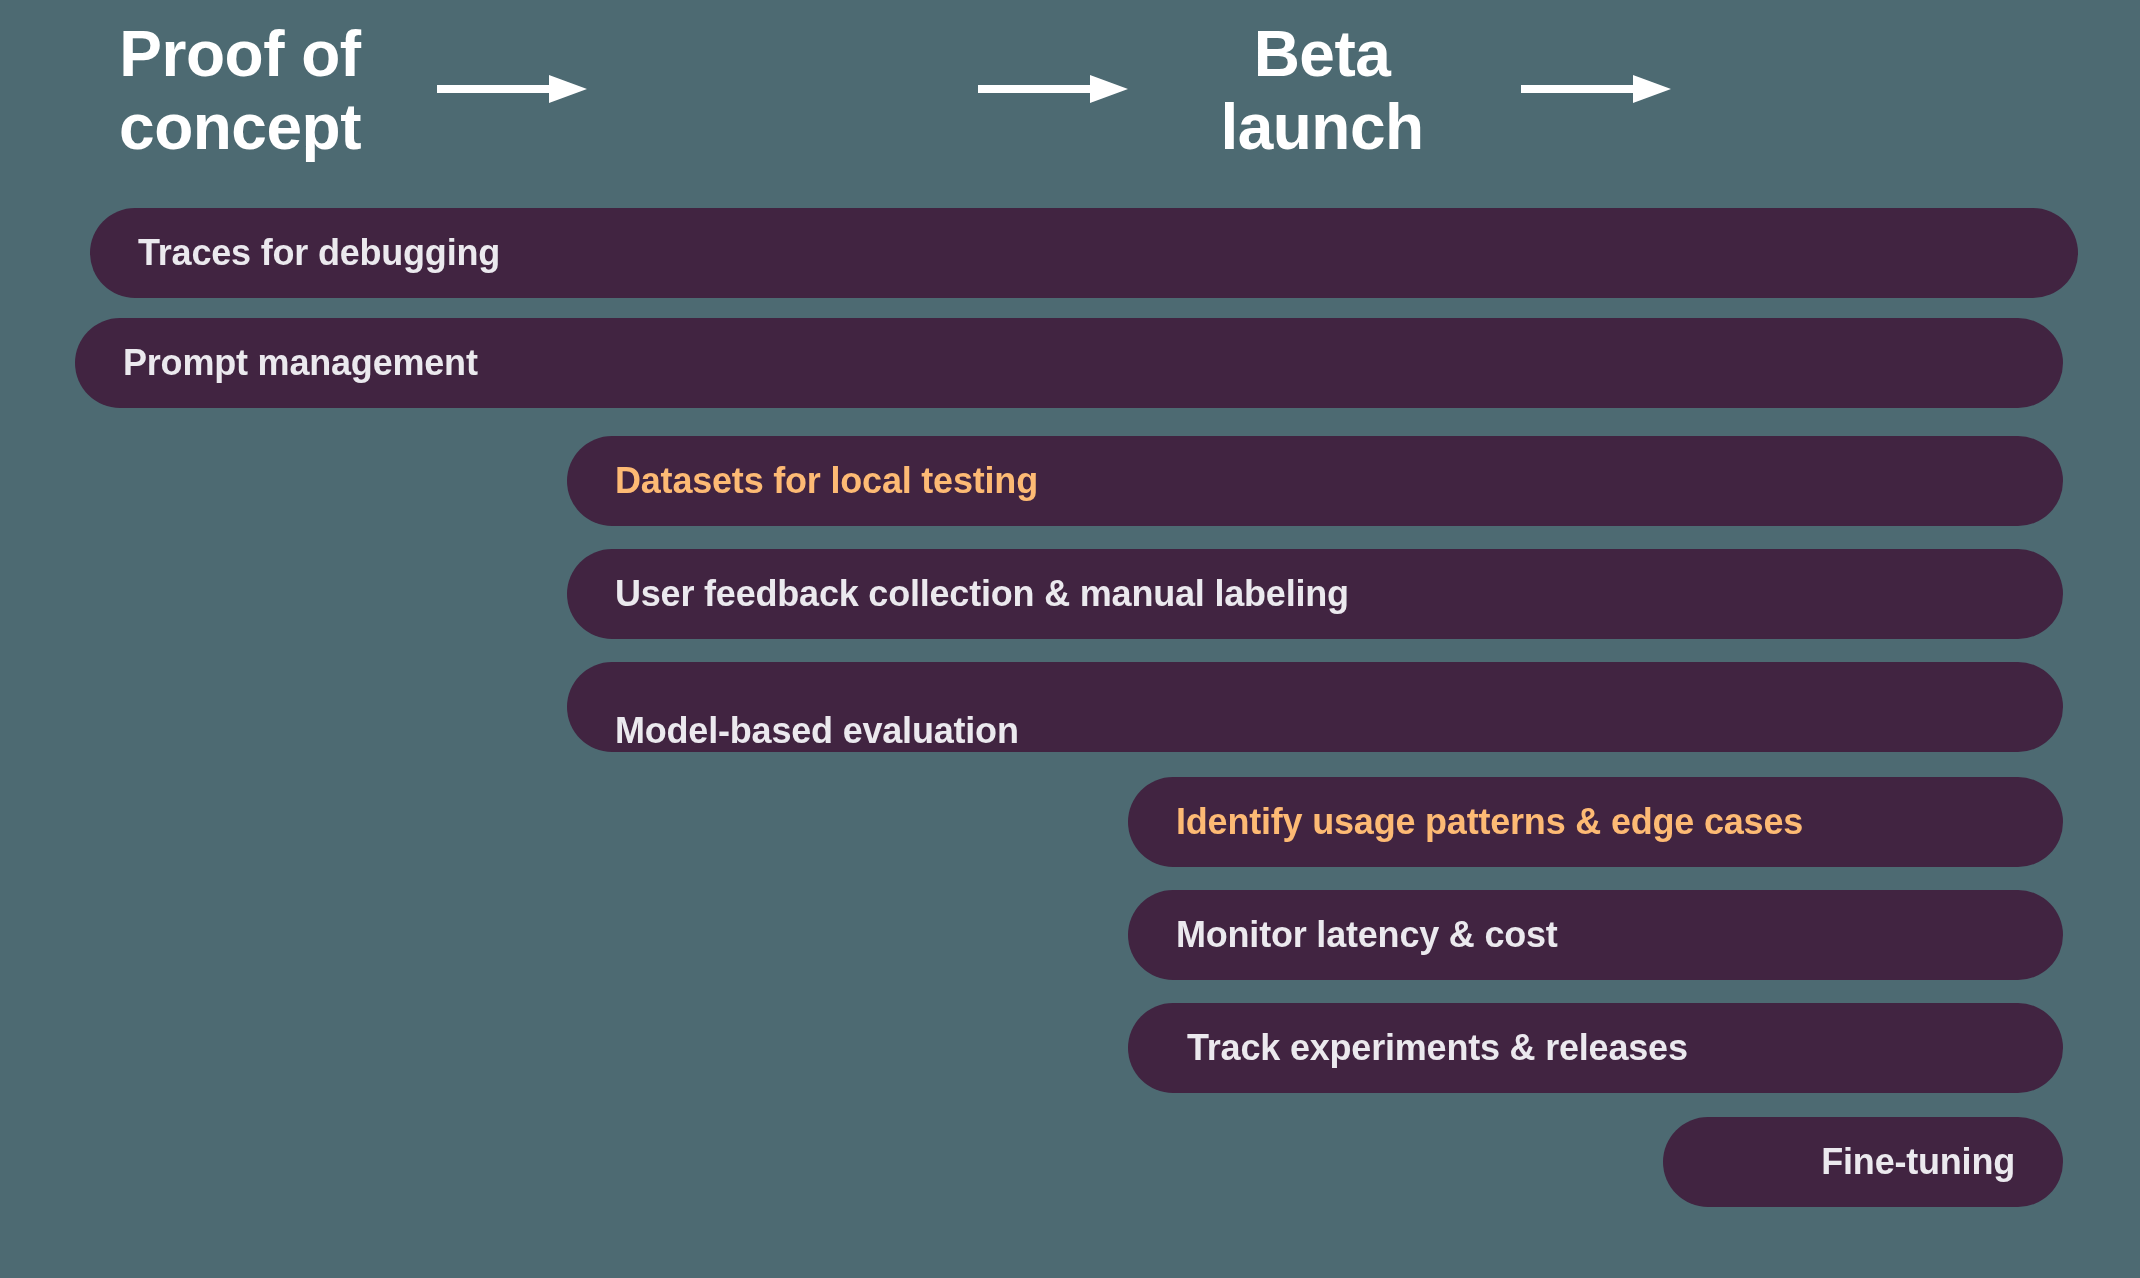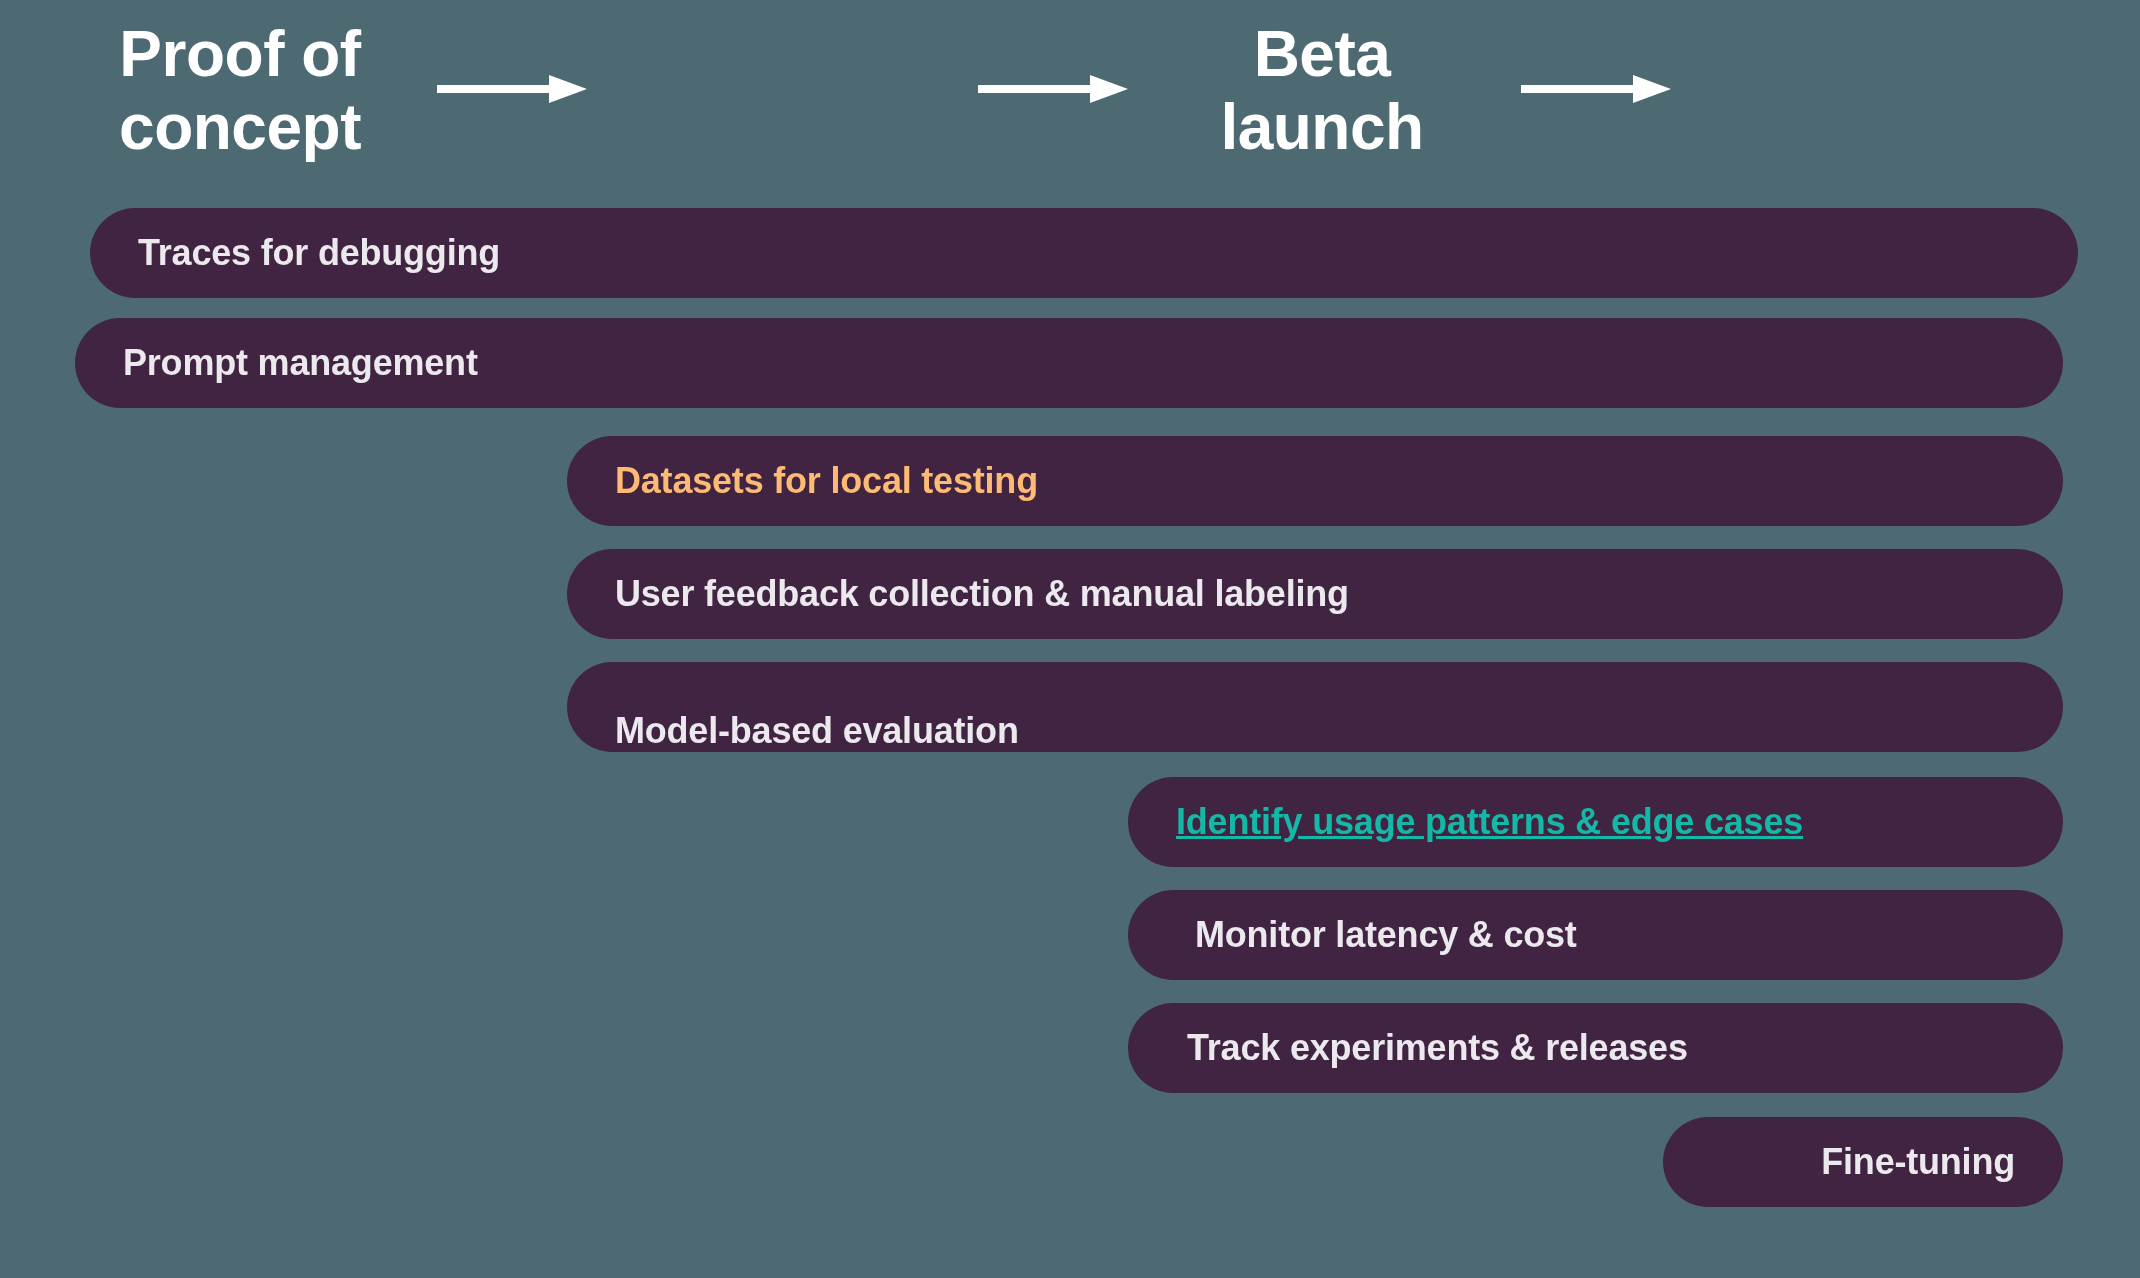--- a/index.html
+++ b/index.html
@@ -125,24 +125,24 @@
       <div class="pill" style="left: 567px; top: 436px; width: 1496px; background: rgb(65, 36, 65);">
         <span class="pill-label" style="color: #fdba74;">Datasets for local testing</span>
       </div>
       <div class="pill" style="left: 567px; top: 549px; width: 1496px; background: rgb(65, 36, 65);">
         <span class="pill-label" style="color: rgb(235, 233, 238); text-align: center;">User feedback collection &amp; manual labeling</span>
       </div>
       <div class="pill" style="left: 567px; top: 662px; width: 1496px; background: rgb(65, 36, 65);">
         <span class="pill-label" style="color: rgb(235, 233, 238); margin-top: 47px;">Model-based evaluation</span>
       </div>
       <div class="pill" style="left: 1128px; top: 777px; width: 935px; background: rgb(65, 36, 65);">
-        <span class="pill-label" style="color: #14b8a6; text-decoration: underline;">Identify usage patterns &amp; edge cases</span>
+        <span class="pill-label" style="color: #fdba74;">Identify usage patterns &amp; edge cases</span>
       </div>
       <div class="pill" style="left: 1128px; top: 890px; width: 935px; background: rgb(65, 36, 65);">
-        <span class="pill-label" style="color: rgb(235, 233, 238); margin-left: 19px;">Monitor latency &amp; cost</span>
+        <span class="pill-label" style="color: rgb(235, 233, 238);">Monitor latency &amp; cost</span>
       </div>
       <div class="pill" style="left: 1128px; top: 1003px; width: 935px; background: rgb(65, 36, 65);">
         <span class="pill-label" style="color: rgb(235, 233, 238); margin-left: 11px;">Track experiments &amp; releases</span>
       </div>
       <div class="pill align-right" style="left: 1663px; top: 1117px; width: 400px; background: rgb(65, 36, 65);">
         <span class="pill-label" style="color: rgb(235, 233, 238);">Fine-tuning</span>
       </div>
     </div>
 
 </div>

